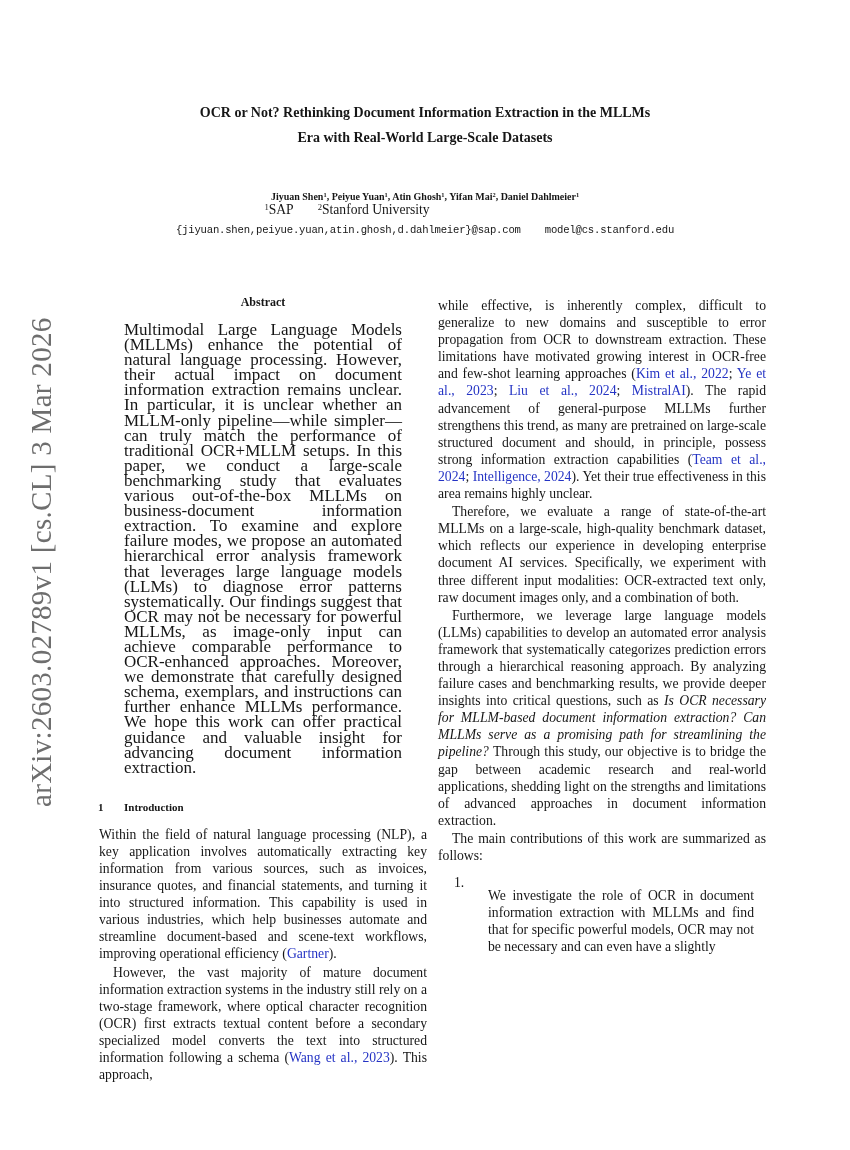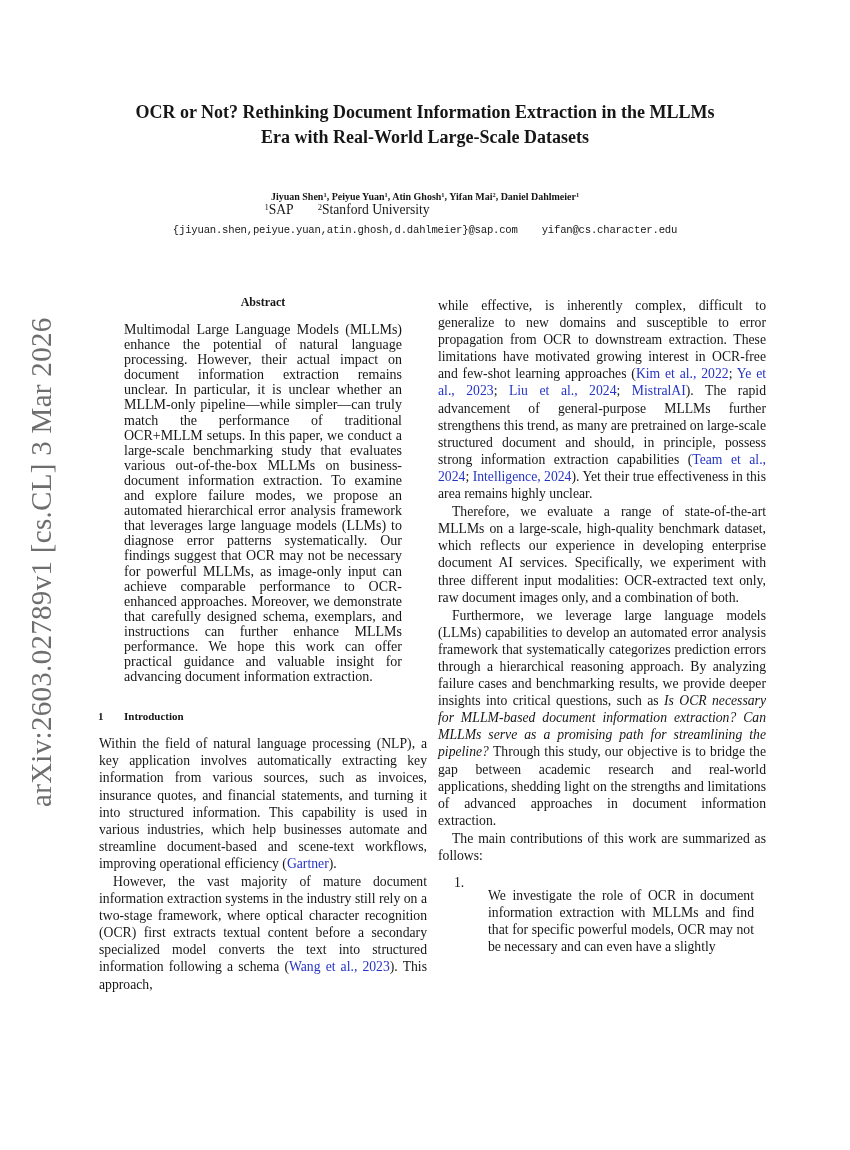--- a/index.html
+++ b/index.html
@@ -10,41 +10,41 @@
   
   .watermark{
     position:absolute;left:25px;top:807px;width:460px;
     transform:rotate(-90deg);transform-origin:0 0;
     font-size:29px;color:var(--watermark,#6e6e6e);
     text-align:center;white-space:nowrap;letter-spacing:0.3px;
   }
   
   .title{
     position:absolute;top:100px;left:75px;width:700px;text-align:center;
-    font-size:18px;font-weight:bold;line-height:25px;
+    font-size:14px;font-weight:bold;line-height:25px;
   }
   .authors{
     position:absolute;top:188px;left:0;width:850px;text-align:center;
     font-size:10px;font-weight:bold;line-height:18px;
   }
   .affils{
     position:absolute;top:201px;left:0;width:694px;text-align:center;
     font-size:13.6px;line-height:17px;
   }
   .emails{
     position:absolute;top:223px;left:0;width:850px;text-align:center;
     font-family:"Liberation Mono","DejaVu Sans Mono",monospace;
     font-size:10.6px;line-height:14px;letter-spacing:-0.2px;
   }
   .email-gap{display:inline-block;width:24px;}
   
   .col-left{position:absolute;left:98px;top:295px;width:330px;}
   .col-right{position:absolute;left:437px;top:296px;width:330px;}
   .abs-head{margin:0 0 12px 0;text-align:center;font-size:12px;font-weight:bold;}
-  .abs-text{margin:0 26px;text-align:justify;font-size:14px;line-height:15.1px;}
+  .abs-text{margin:0 26px;text-align:justify;font-size:17px;line-height:15.1px;}
   .sec-head{margin:26px 0 13px 0;font-size:11px;font-weight:bold;}
   .sec-num{display:inline-block;width:26px;}
   .para{margin:1px;text-align:justify;font-size:13.7px;line-height:17.1px;}
   .indent{text-indent:14px;}
   .list-item{display:flex;margin-top:10px;padding-left:17px;}
   .li-num{flex:0 0 21px;font-size:13.7px;line-height:17.1px;}
   .li-body{flex:1;margin:13px;text-align:justify;font-size:13.7px;line-height:17.1px;}
   
   .seg-link{color:var(--link,#2433c4);}
   .seg-italic{font-style:italic;}
@@ -61,21 +61,21 @@
   <div class="title">
     <span>OCR or Not? Rethinking Document Information Extraction in the MLLMs</span><br>
     <span>Era with Real-World Large-Scale Datasets</span>
   </div>
 
   <div class="authors"><span>Jiyuan Shen</span><span class="seg-sup">1</span><span>, Peiyue Yuan</span><span class="seg-sup">1</span><span>, Atin Ghosh</span><span class="seg-sup">1</span><span>, Yifan Mai</span><span class="seg-sup">2</span><span>, Daniel Dahlmeier</span><span class="seg-sup">1</span></div>
 
   <div class="affils"><span class="seg-sup">1</span><span>SAP</span><span class="seg-gap"></span><span class="seg-sup">2</span><span>Stanford University</span></div>
 
   <div class="emails">
-    <span>{jiyuan.shen,peiyue.yuan,atin.ghosh,d.dahlmeier}@sap.com</span><span class="email-gap"></span><span>yifan@cs.character.edu</span>
+    <span>{jiyuan.shen,peiyue.yuan,atin.ghosh,d.dahlmeier}@sap.com</span><span class="email-gap"></span><span>model@cs.stanford.edu</span>
   </div>
 
   <section class="col-left">
     <div class="abs-head">Abstract</div>
     <p class="abs-text">Multimodal Large Language Models (MLLMs) enhance the potential of natural language processing. However, their actual impact on document information extraction remains unclear. In particular, it is unclear whether an MLLM-only pipeline—while simpler—can truly match the performance of traditional OCR+MLLM setups. In this paper, we conduct a large-scale benchmarking study that evaluates various out-of-the-box MLLMs on business-document information extraction. To examine and explore failure modes, we propose an automated hierarchical error analysis framework that leverages large language models (LLMs) to diagnose error patterns systematically. Our findings suggest that OCR may not be necessary for powerful MLLMs, as image-only input can achieve comparable performance to OCR-enhanced approaches. Moreover, we demonstrate that carefully designed schema, exemplars, and instructions can further enhance MLLMs performance. We hope this work can offer practical guidance and valuable insight for advancing document information extraction.</p>
 
     <div class="sec-head">
       <span class="sec-num">1</span><span>Introduction</span>
     </div>
 

